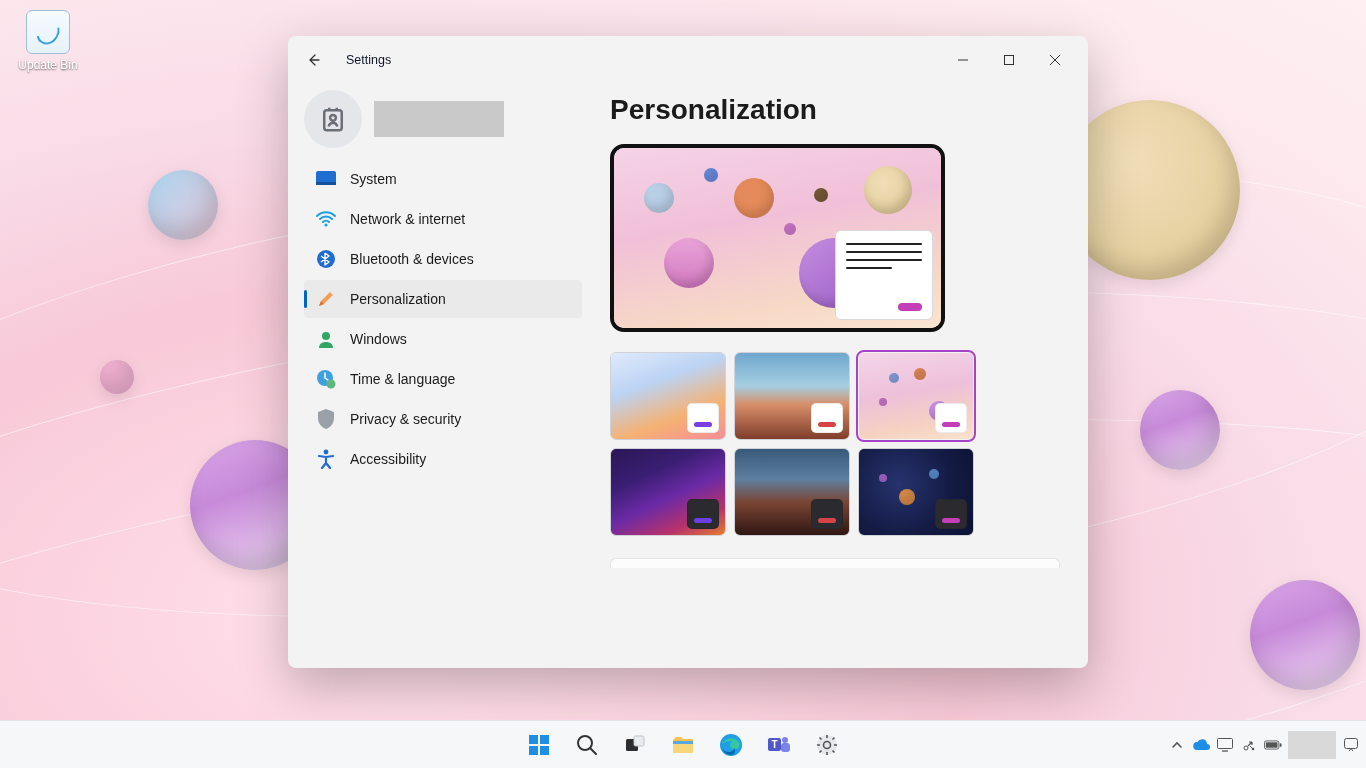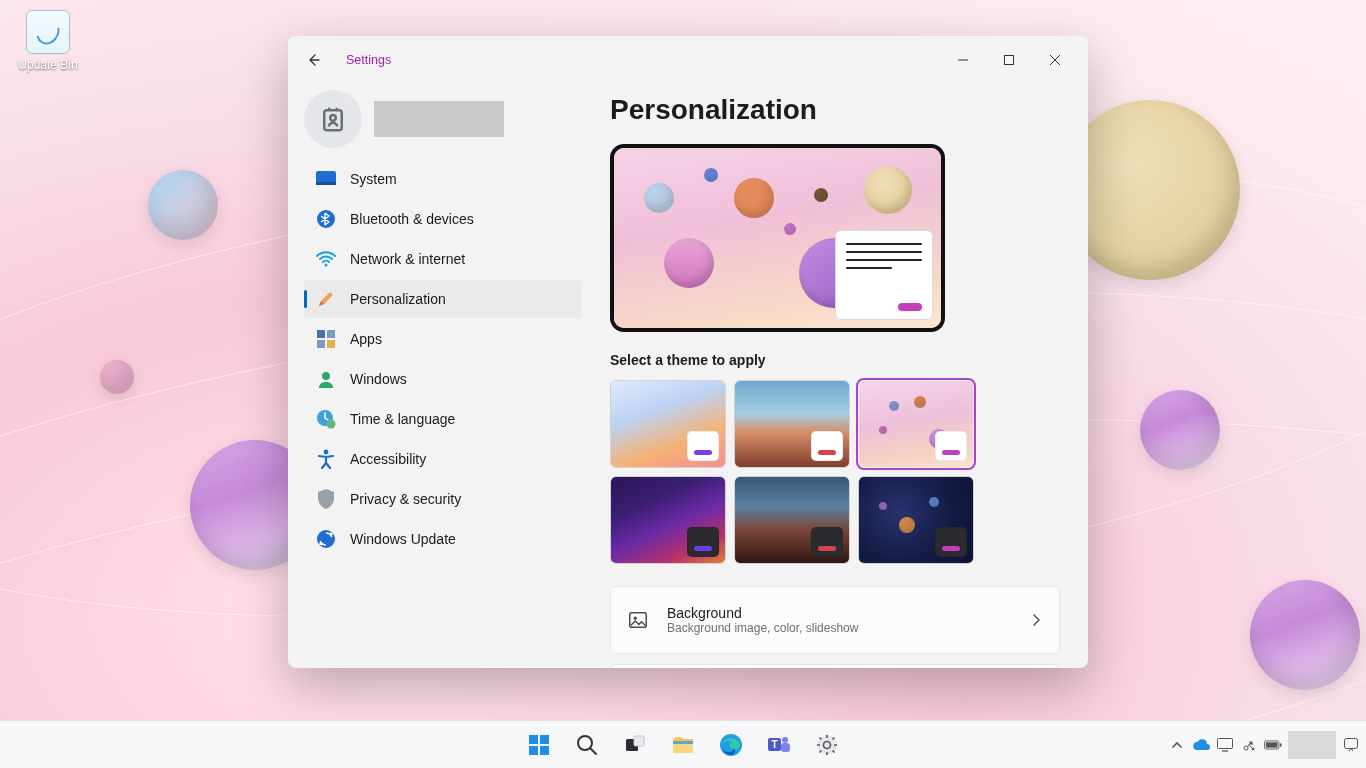--- a/index.html
+++ b/index.html
@@ -59,21 +59,21 @@
 
 
 .window {
   position:absolute; left:288px; top:36px; width:800px; height:632px;
   background:#f3f3f3; border-radius:8px;
   box-shadow:0 18px 50px rgba(0,0,0,0.25);
   display:flex; flex-direction:column; overflow:hidden;
 }
 .titlebar{height:48px;display:flex;align-items:center;padding:0 10px;gap:16px;}
 .back-btn{width:32px;height:32px;border-radius:4px;display:flex;align-items:center;justify-content:center;}
-.app-title{font-size:12.5px;color:#a21caf;}
+.app-title{font-size:12.5px;color:#0f172a;}
 .win-controls{margin-left:auto;display:flex;}
 .win-ctl{width:46px;height:32px;display:flex;align-items:center;justify-content:center;color:#333;}
 
 .window-body{flex:1;display:flex;overflow:hidden;}
 .sidebar{width:310px;padding:0 16px;display:flex;flex-direction:column;overflow:hidden;}
 .account{display:flex;align-items:center;gap:12px;padding:6px 0 12px;}
 .avatar{width:58px;height:58px;border-radius:50%;background:#e4e6ea;display:flex;align-items:center;justify-content:center;}
 .avatar svg{width:30px;height:30px;stroke:#6b6f76;fill:none;stroke-width:2;}
 .name-redact{width:130px;height:36px;background:#c9c9c9;}
 .searchbox{position:relative;margin:6px 0 14px;}
@@ -191,55 +191,44 @@
           <span class="nav-ico">
               <svg width="20" height="16" viewBox="0 0 20 16">
                 <rect x="0" y="0" width="20" height="14" rx="2" fill="#1f6dd0"></rect>
                 <rect x="0" y="11" width="20" height="3" fill="#155099"></rect>
               </svg>
             </span>
           <span>System</span>
         </div>
         <div class="nav-item">
           <span class="nav-ico">
+              <svg width="20" height="16" viewBox="0 0 20 16">
+                <path d="M1 5c5-5 13-5 18 0M4 8c3.3-3.3 8.7-3.3 12 0M7 11c1.7-1.7 4.3-1.7 6 0" stroke="#1f9fe8" stroke-width="2" fill="none" stroke-linecap="round"></path>
+                <circle cx="10" cy="14" r="1.6" fill="#1f9fe8"></circle>
+              </svg>
+            </span>
+          <span>Network &amp; internet</span>
+        </div>
+        <div class="nav-item">
+          <span class="nav-ico">
               <svg width="20" height="20" viewBox="0 0 20 20">
                 <circle cx="10" cy="10" r="9" fill="#1f6dd0"></circle>
                 <path d="M9 4v12l4-3-8-6m0 6 8-6-4-3" stroke="#fff" stroke-width="1.4" fill="none" stroke-linejoin="round"></path>
               </svg>
             </span>
           <span>Bluetooth &amp; devices</span>
         </div>
-        <div class="nav-item">
-          <span class="nav-ico">
-              <svg width="20" height="16" viewBox="0 0 20 16">
-                <path d="M1 5c5-5 13-5 18 0M4 8c3.3-3.3 8.7-3.3 12 0M7 11c1.7-1.7 4.3-1.7 6 0" stroke="#1f9fe8" stroke-width="2" fill="none" stroke-linecap="round"></path>
-                <circle cx="10" cy="14" r="1.6" fill="#1f9fe8"></circle>
-              </svg>
-            </span>
-          <span>Network &amp; internet</span>
-        </div>
         <div class="nav-item active">
           <span class="nav-ico">
               <svg width="20" height="20" viewBox="0 0 20 20">
                 <path d="M3 17l2-5 9-9 3 3-9 9z" fill="#f0a05a"></path>
                 <path d="M3 17l2-5 3 3z" fill="#e07030"></path>
               </svg>
             </span>
           <span>Personalization</span>
-        </div>
-        <div class="nav-item">
-          <span class="nav-ico">
-              <svg width="18" height="18" viewBox="0 0 18 18">
-                <rect x="0" y="0" width="8" height="8" fill="#4a6fae"></rect>
-                <rect x="10" y="0" width="8" height="8" fill="#7d97c6"></rect>
-                <rect x="0" y="10" width="8" height="8" fill="#7d97c6"></rect>
-                <rect x="10" y="10" width="8" height="8" fill="#e6b24d"></rect>
-              </svg>
-            </span>
-          <span>Apps</span>
         </div>
         <div class="nav-item">
           <span class="nav-ico">
               <svg width="18" height="18" viewBox="0 0 18 18">
                 <circle cx="9" cy="6" r="4" fill="#2fa866"></circle>
                 <path d="M2 18c0-4 3-6 7-6s7 2 7 6z" fill="#2fa866"></path>
               </svg>
             </span>
           <span>Windows</span>
         </div>
@@ -248,44 +237,34 @@
               <svg width="20" height="20" viewBox="0 0 20 20">
                 <circle cx="9" cy="9" r="8" fill="#3fa0e0"></circle>
                 <path d="M9 4v5l3 2" stroke="#fff" stroke-width="1.5" fill="none" stroke-linecap="round"></path>
                 <circle cx="15" cy="15" r="4.5" fill="#5fb77f"></circle>
               </svg>
             </span>
           <span>Time &amp; language</span>
         </div>
         <div class="nav-item">
           <span class="nav-ico">
+              <svg width="16" height="20" viewBox="0 0 16 20">
+                <path d="M8 0l8 3v6c0 5-3 9-8 11C3 18 0 14 0 9V3z" fill="#9aa0a8"></path>
+              </svg>
+            </span>
+          <span>Privacy &amp; security</span>
+        </div>
+        <div class="nav-item">
+          <span class="nav-ico">
               <svg width="18" height="20" viewBox="0 0 18 20">
                 <circle cx="9" cy="3" r="2.4" fill="#1f6dd0"></circle>
                 <path d="M2 7l7 1 7-1M9 8v6m0 0-4 5m4-5 4 5" stroke="#1f6dd0" stroke-width="2.2" stroke-linecap="round" fill="none"></path>
               </svg>
             </span>
           <span>Accessibility</span>
-        </div>
-        <div class="nav-item">
-          <span class="nav-ico">
-              <svg width="16" height="20" viewBox="0 0 16 20">
-                <path d="M8 0l8 3v6c0 5-3 9-8 11C3 18 0 14 0 9V3z" fill="#9aa0a8"></path>
-              </svg>
-            </span>
-          <span>Privacy &amp; security</span>
-        </div>
-        <div class="nav-item">
-          <span class="nav-ico">
-              <svg width="20" height="20" viewBox="0 0 20 20">
-                <circle cx="10" cy="10" r="9" fill="#1f6dd0"></circle>
-                <path d="M10 4a6 6 0 0 1 5.7 4M10 16a6 6 0 0 1-5.7-4" stroke="#fff" stroke-width="1.6" fill="none"></path>
-                <path d="M14 4l2 1-1 2M6 16l-2-1 1-2" stroke="#fff" stroke-width="1.6" fill="none"></path>
-              </svg>
-            </span>
-          <span>Windows Update</span>
         </div>
       </div>
     </div>
 
     <div class="content">
       <h1>Personalization</h1>
 
       <div class="preview-frame">
         <div class="preview-bg">
           <div class="planet" style="width:70px;height:70px;left:185px;top:90px;background:linear-gradient(140deg,#c58de0,#9a5ec6);"></div>
@@ -299,21 +278,20 @@
         </div>
         <div class="preview-card">
           <div class="line"></div>
             <div class="line"></div>
             <div class="line"></div>
             <div class="line short"></div>
           <div class="accent" style="background:#c23fb8;"></div>
         </div>
       </div>
 
-      <div class="section-label">Select a theme to apply</div>
 
       <div class="theme-grid">
         <div class="theme light">
           <div class="theme-img t-bloom-l"></div>
           <div class="chip">
               <div class="bar" style="background:#7b3fe4;"></div>
             </div>
         </div>
         <div class="theme light">
           <div class="theme-img t-desert-l"></div>
@@ -350,34 +328,20 @@
             <div class="planet" style="width:10px;height:10px;left:70px;top:20px;background:#5a8fd0;"></div>
             <div class="planet" style="width:8px;height:8px;left:20px;top:25px;background:#a86ad0;"></div>
             <div class="planet" style="width:8px;height:8px;left:85px;top:50px;background:#d0c46a;"></div>
           </div>
           <div class="chip">
               <div class="bar" style="background:#c23fb8;"></div>
             </div>
         </div>
       </div>
 
-      <div class="setting-card">
-        <svg class="lead-ico" viewBox="0 0 24 24">
-            <rect x="3" y="4" width="18" height="16" rx="2" stroke="currentColor" fill="none" stroke-width="1.6"></rect>
-            <circle cx="9" cy="10" r="1.8" fill="currentColor"></circle>
-            <path d="M4 18l5-5 4 4 3-3 4 4" stroke="currentColor" fill="none" stroke-width="1.6" stroke-linejoin="round"></path>
-          </svg>
-        <div class="texts">
-          <div class="title">Background</div>
-          <div class="sub">Background image, color, slideshow</div>
-        </div>
-        <svg class="chev" width="14" height="14" viewBox="0 0 14 14">
-            <path d="M5 2l5 5-5 5" stroke="currentColor" stroke-width="1.6" fill="none" stroke-linecap="round" stroke-linejoin="round"></path>
-          </svg>
-      </div>
 
       <div class="setting-card" style="height:10px;padding:0;border-bottom:none;border-radius:6px 6px 0 0;margin-bottom:0;"></div>
     </div>
   </div>
 </div>
 
 <div class="taskbar">
   <div class="taskbar-center">
     <div class="tb-btn">
       <svg class="tb-ico" viewBox="0 0 24 24">

